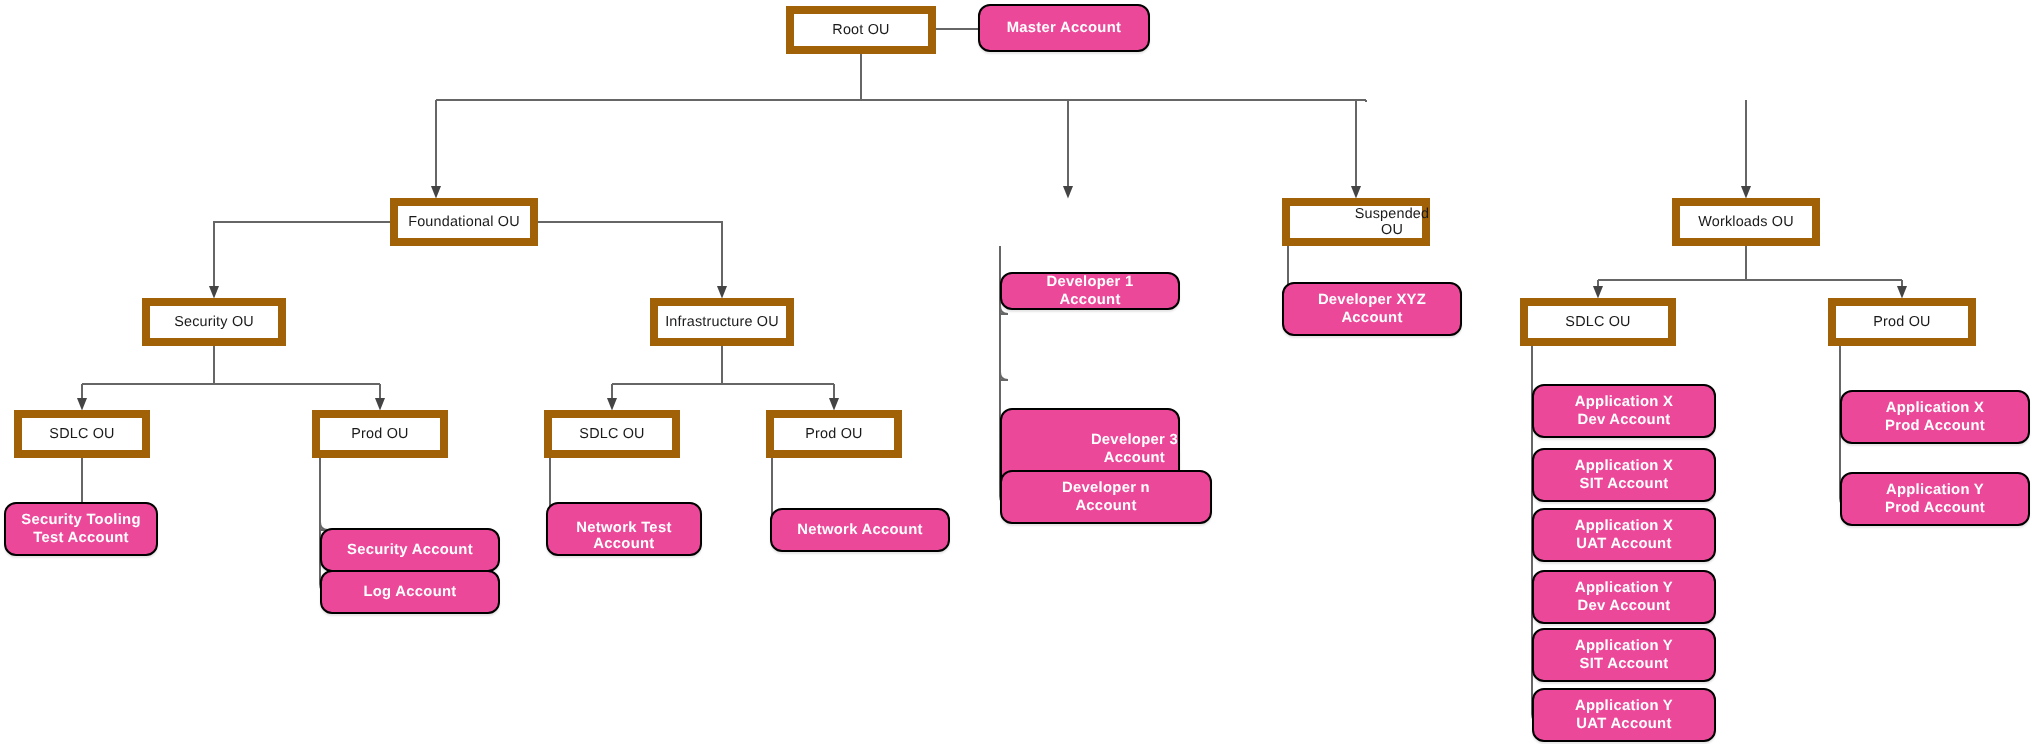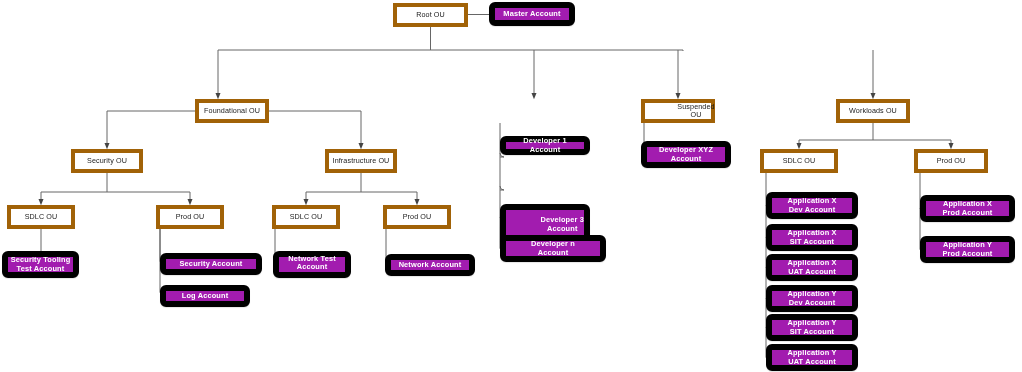--- a/index.html
+++ b/index.html
@@ -19,22 +19,22 @@
     line-height:1.15;
   }
   .ou{
     background:#ffffff;
     border:4px solid #a16207;
     color:#1a1a1a;
     font-size:7.2px;
     letter-spacing:.1px;
   }
   .acct{
-    background:#a21caf;
-    border:6px solid #000000;
+    background:#ec4899;
+    border:1px solid #000000;
     border-radius:6px;
     color:#ffffff;
     font-size:7.4px;
     font-weight:bold;
     letter-spacing:.15px;
     box-shadow:0 1px 1px rgba(0,0,0,.10);
   }
   .acct span{display:block;}
 </style>
 </head>
@@ -148,21 +148,21 @@
     </div>
     <div class="node ou" style="left: 914px; top: 149px; width: 74px; height: 24px;">
       <div><span>Prod OU</span></div>
     </div>
     <div class="node acct" style="left: 2px; top: 251px; width: 77px; height: 27px;">
       <div>
         <span>Security Tooling</span>
         <span>Test Account</span>
       </div>
     </div>
-    <div class="node acct" style="left: 160px; top: 253px; width: 102px; height: 22px;">
+    <div class="node acct" style="left: 160px; top: 264px; width: 90px; height: 22px;">
       <div>
         <span>Security Account</span>
       </div>
     </div>
     <div class="node acct" style="left: 160px; top: 285px; width: 90px; height: 22px;">
       <div>
         <span>Log Account</span>
       </div>
     </div>
     <div class="node acct" style="left: 273px; top: 251px; width: 78px; height: 27px; align-items: flex-end;">

